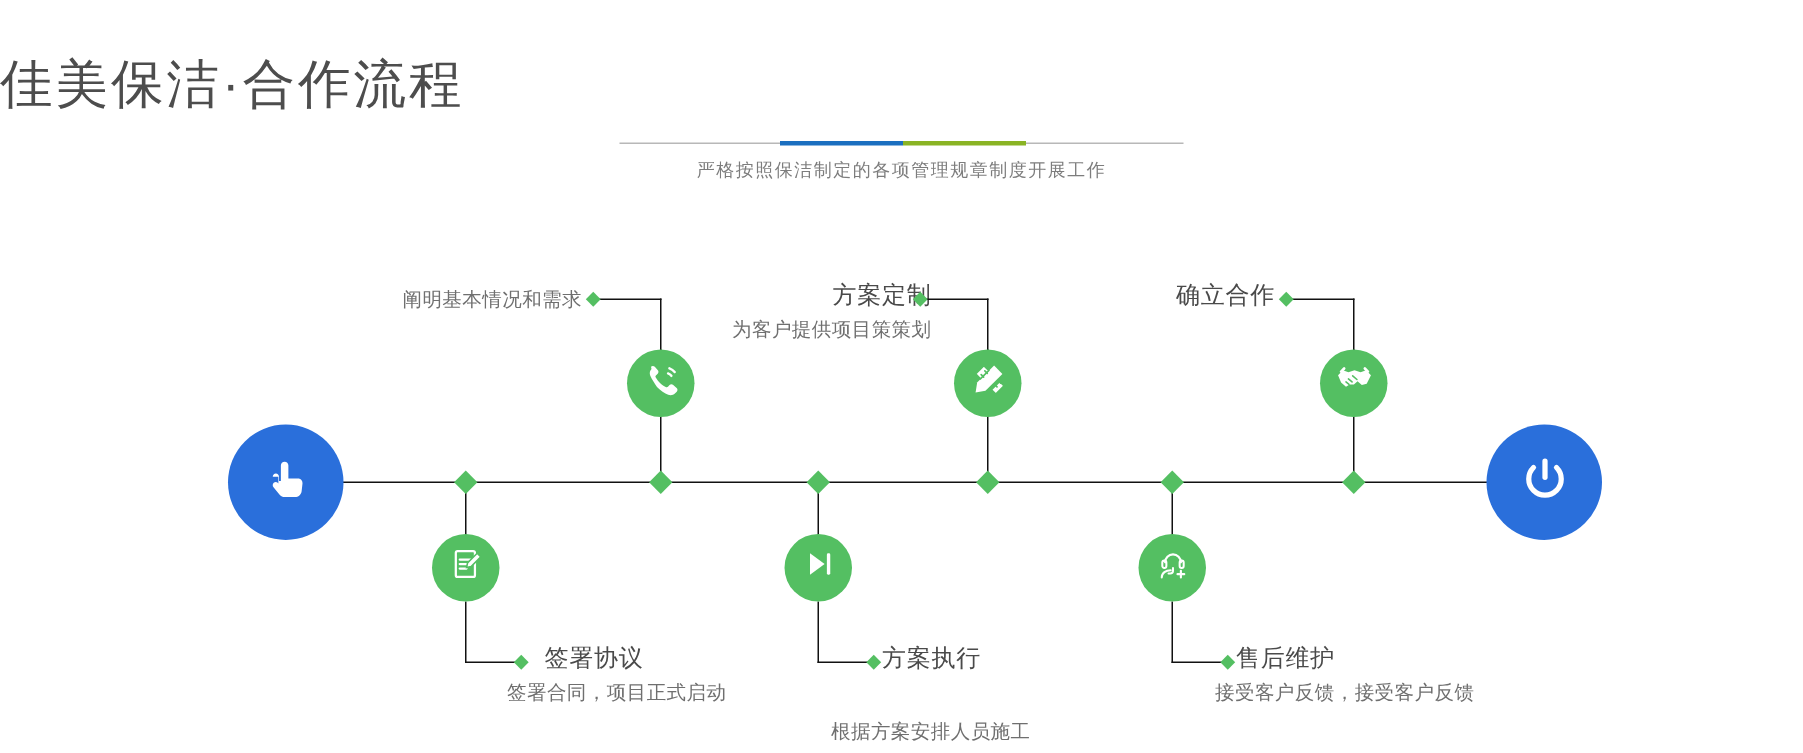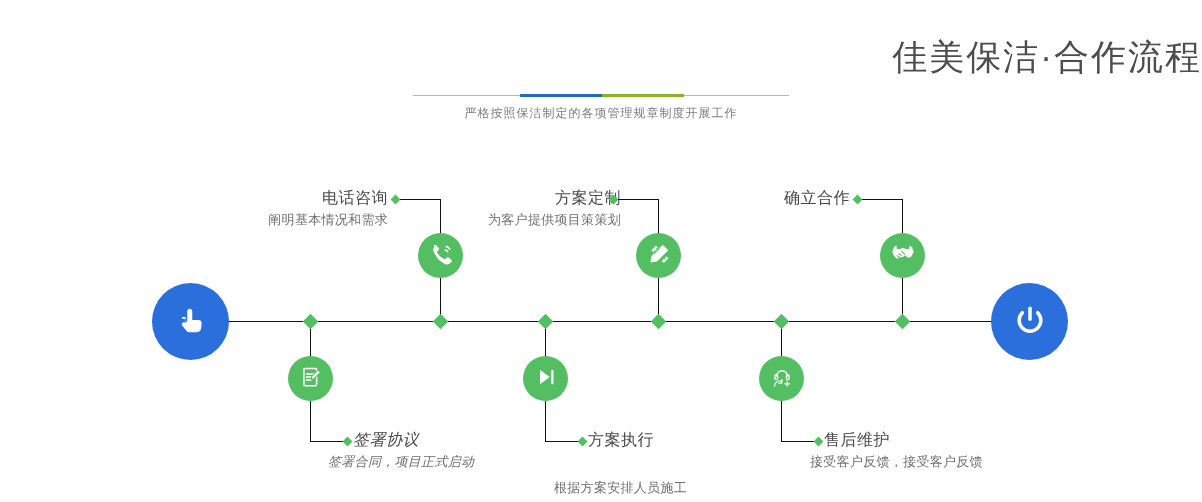--- a/index.html
+++ b/index.html
@@ -18,21 +18,21 @@
     overflow: hidden;
     background: #ffffff;
   }
 
   
   .header {
     position: absolute;
     left: 0;
     top: 0;
     width: 1202px;
-    text-align: right;
+    text-align: left;
   }
   .page-title {
     margin: 0;
     padding-top: 36px;
     font-size: 35px;
     font-weight: 400;
     letter-spacing: 2px;
     color: #4d4d4d;
     line-height: 1.2;
     white-space: nowrap;
@@ -210,39 +210,38 @@
           <path d="M7.4 5.5c.9-.9 2.3-.8 3.1.1l2.5 2.9c.7.8.7 2-.1 2.8l-1.5 1.4c-.4.4-.5 1-.2 1.5.9 1.7 2.4 3.6 4 5s3.2 2.5 4.6 3.1c.5.2 1.1.1 1.5-.3l1.3-1.4c.8-.8 2-.9 2.8-.2l3 2.5c.9.8 1 2.2.1 3.1l-1.5 1.5c-1.4 1.4-3.6 1.8-5.5 1-2.9-1.2-6.3-3.5-9.2-6.4C10.4 19.2 8 15.8 6.8 12.9c-.8-1.9-.4-4.1 1-5.5l-.4-1.9z" fill="#ffffff"></path>
           <path d="M22.5 6.8a9.6 9.6 0 0 1 4.3 3.1" stroke="#ffffff" stroke-width="2" stroke-linecap="round" fill="none"></path>
           <path d="M21.4 11a6 6 0 0 1 2.7 2" stroke="#ffffff" stroke-width="2" stroke-linecap="round" fill="none"></path>
         </svg>
       </span>
     </div>
     <div class="lead-v" style="left:440px; top:199px; height:35px;"></div>
     <div class="lead" style="left:395px; top:199px; width:46px;"></div>
     <div class="lead-dot" style="left:392px; top:196px;"></div>
     <div class="label-block right-align" style="left:155px; top:188px; width:233px;">
-      <div class="label-title">电话咨询</div>
       <div class="label-sub">阐明基本情况和需求</div>
     </div>
 
     <div class="diamond" style="left:305px; top:316px;"></div>
     <div class="stem" style="left:310px; top:321px; height:40px;"></div>
     <div class="node-icon" style="left:288px; top:356px;">
       <span>
         <svg width="24" height="24" viewBox="0 0 32 32" fill="none">
           <rect x="6.5" y="4.5" width="17" height="23" rx="1.6" stroke="#ffffff" stroke-width="2" fill="none"></rect>
           <path d="M10 12h10M10 16h10M10 20h6" stroke="#ffffff" stroke-width="2" stroke-linecap="round"></path>
           <path d="M25.5 6.5l3.2 3.2-8.6 8.6-4 .8.8-4z" fill="#ffffff" stroke="#54bf62" stroke-width="1.4"></path>
         </svg>
       </span>
     </div>
     <div class="lead-v" style="left:310px; top:401px; height:41px;"></div>
     <div class="lead" style="left:310px; top:441px; width:37px;"></div>
     <div class="lead-dot" style="left:344px; top:438px;"></div>
-    <div class="label-block left-align" style="left:353px; top:430px;font-style:italic;">
+    <div class="label-block left-align" style="left:363px; top:430px;">
       <div class="label-title">签署协议</div>
       <div class="label-sub" style="margin-left:-25px;">签署合同，项目正式启动</div>
     </div>
 
     <div class="diamond" style="left:653px; top:316px;"></div>
     <div class="stem" style="left:658px; top:233px; height:88px;"></div>
     <div class="node-icon" style="left:636px; top:233px;">
       <span>
         <svg width="26" height="26" viewBox="0 0 32 32" fill="none">
           <path d="M20.6 4.6l6.8 6.8-13.9 13.9-8.1 1.3 1.3-8.1z" fill="#ffffff"></path>

